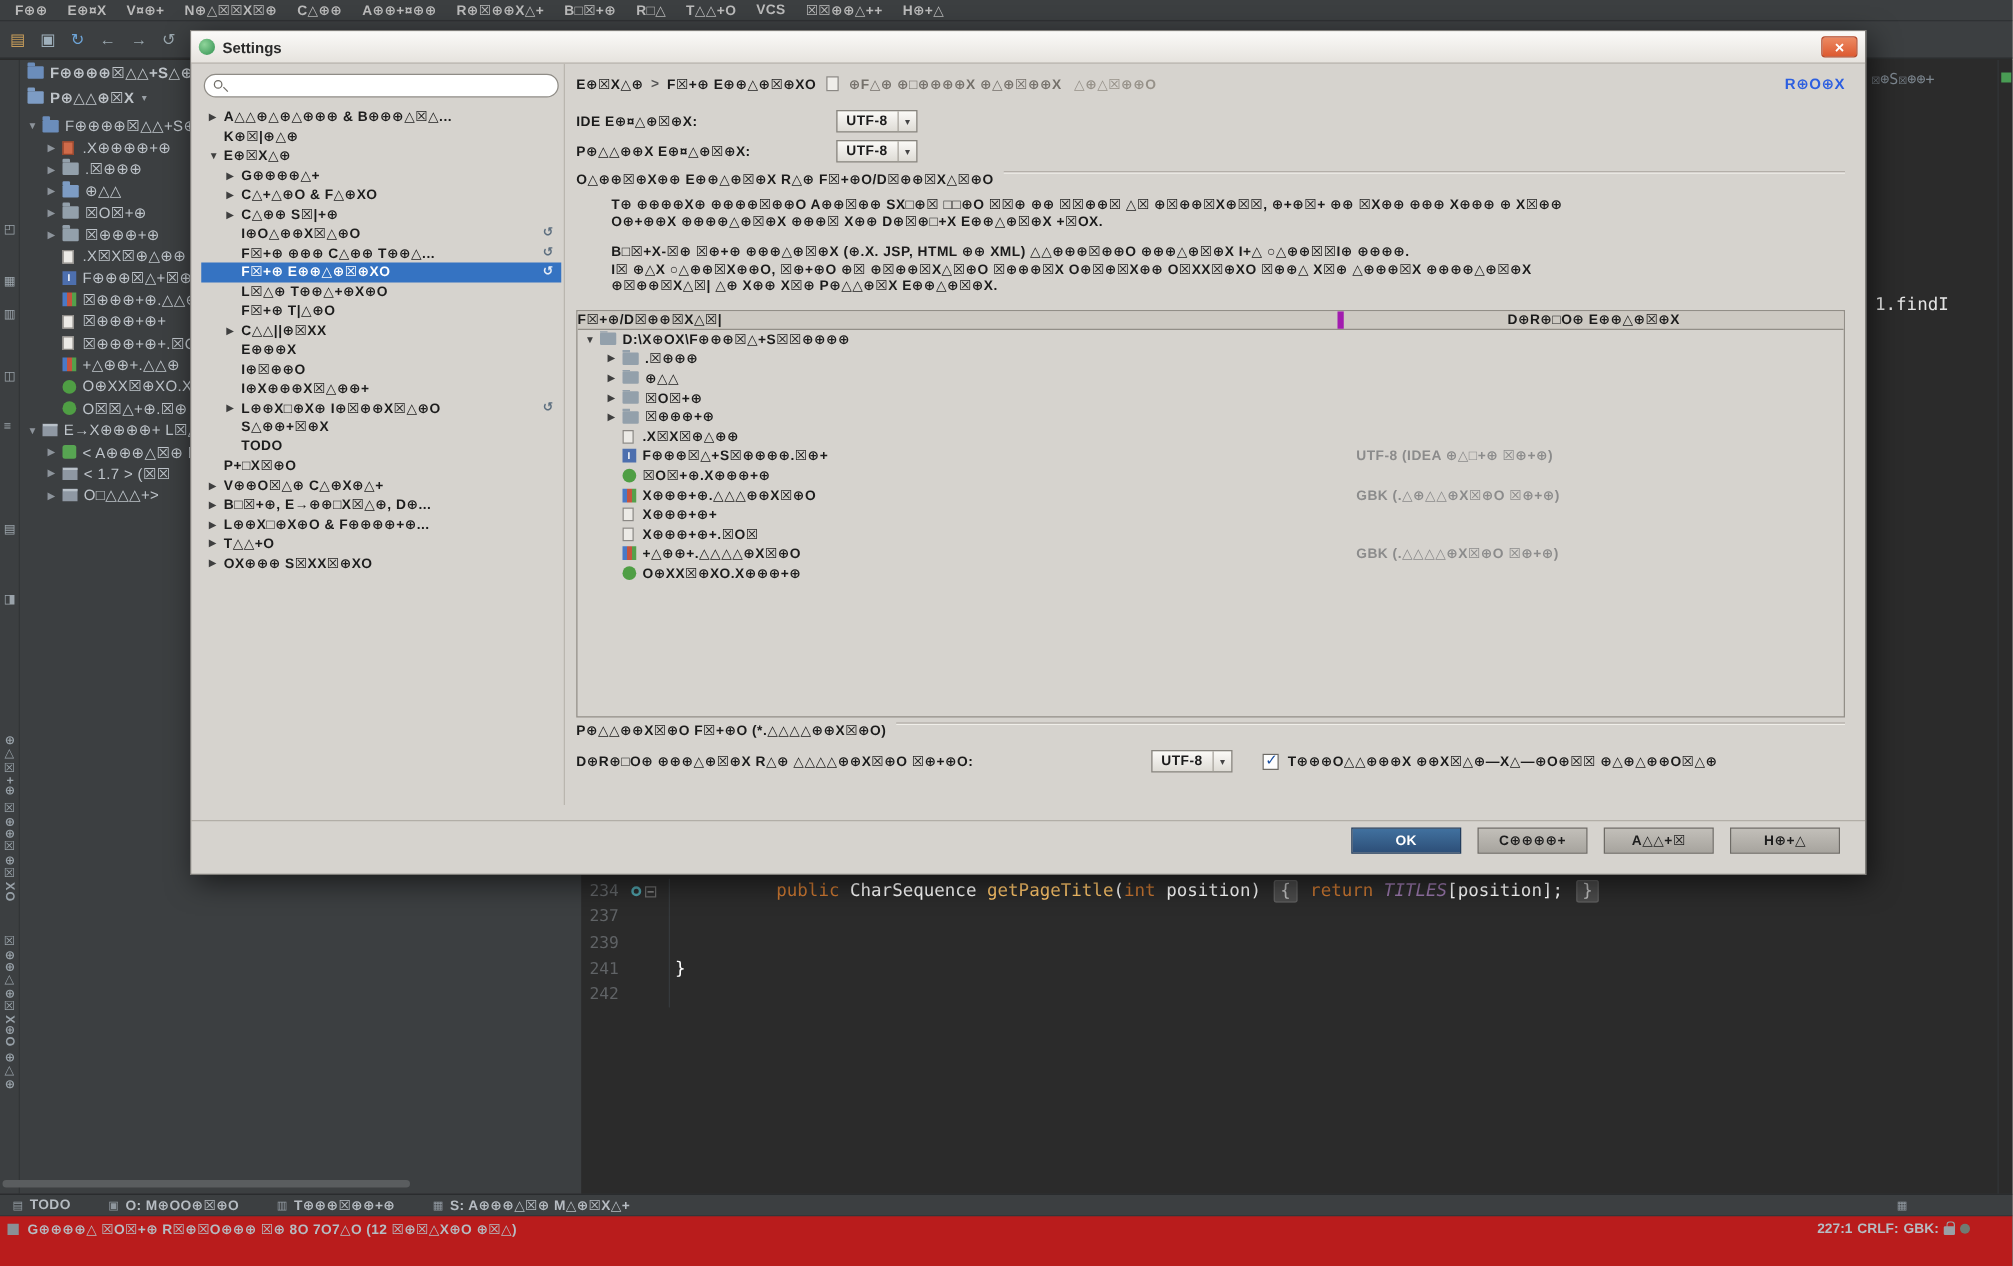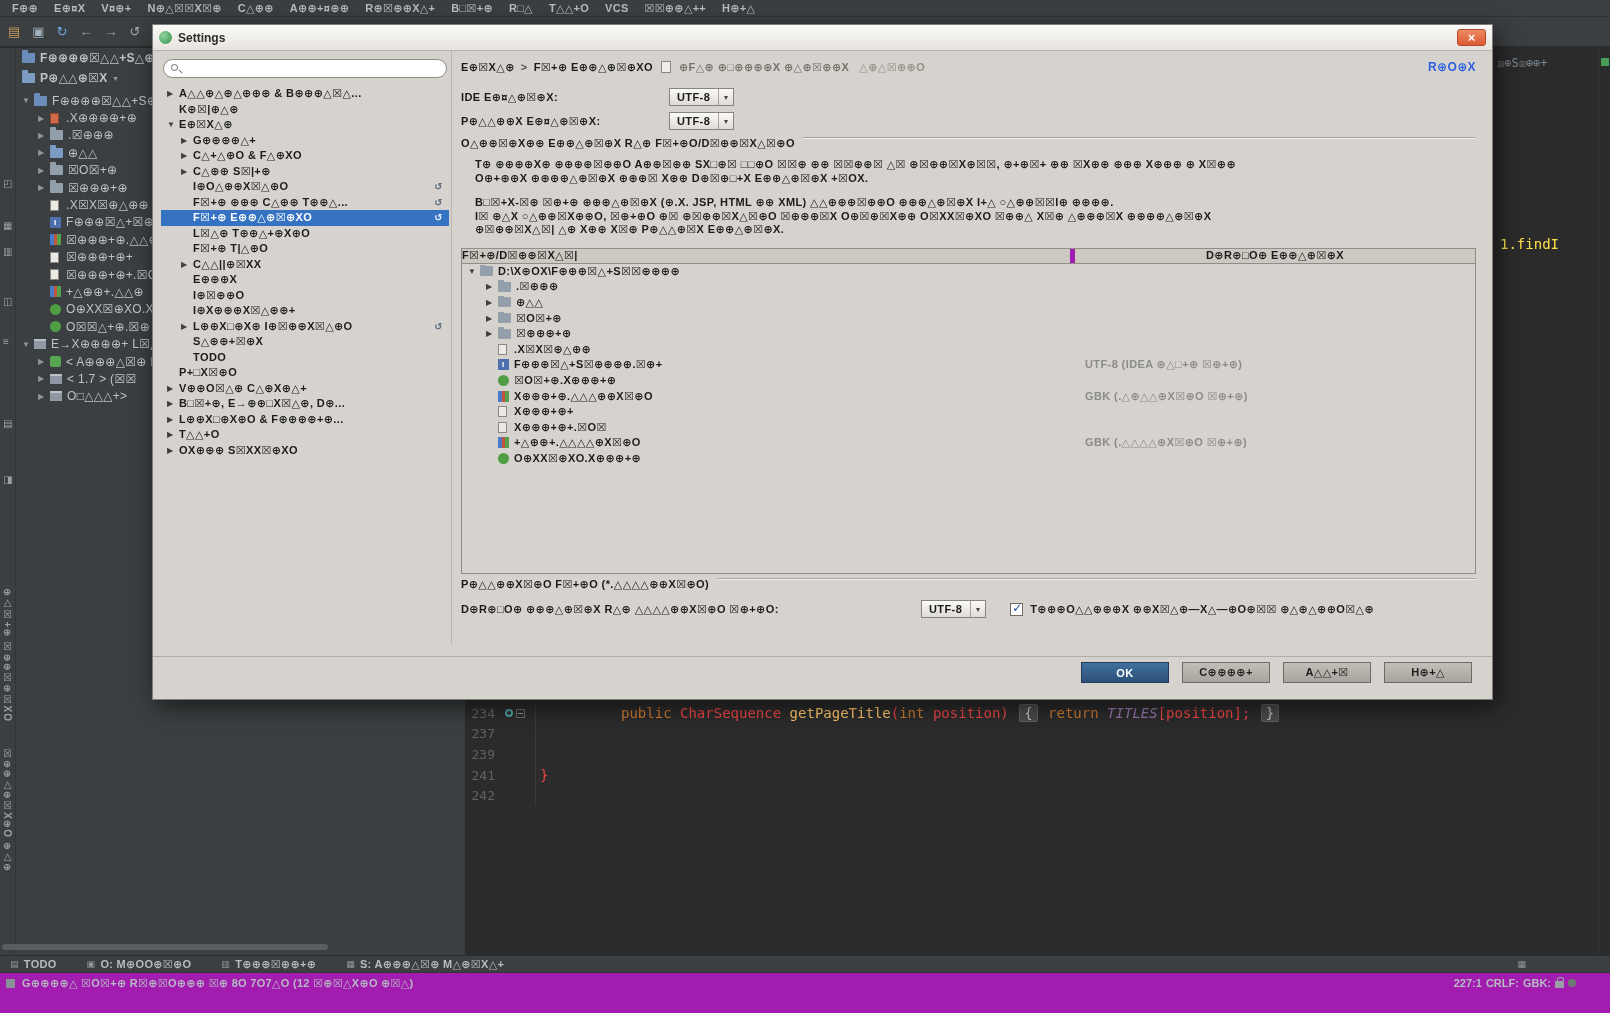--- a/index.html
+++ b/index.html
@@ -34,41 +34,41 @@
   .ic-file-red{width:9px;height:11px;background:#cf6b4a;border:1px solid #94452c;margin-right:7px}
   .ic-idea{width:11px;height:11px;background:#4d6fae}
   .ic-idea::after{content:"I";position:absolute;left:4px;top:0;line-height:11px;color:#fff;font-size:8px;font-weight:700}
   .ic-gradle{width:11px;height:11px;border-radius:50%;background:#4f9e44}
   .ic-chart{width:11px;height:11px;background:linear-gradient(90deg,#4a79c6 0 33%,#c5543f 33% 66%,#55a04b 66% 100%)}
   .ic-lib{width:12px;height:10px;background:#8f98a3;box-shadow:inset 0 2px 0 #b9c1c9}
   .ic-android{width:11px;height:11px;background:#57a552;border-radius:2px}
   
   .editor{position:absolute;left:465px;top:48px;width:1145px;height:907px;background:#2b2b2b;z-index:0}
   .ed-frag-top{position:absolute;left:1032px;top:8px;font-family:"DejaVu Sans Mono",monospace;font-size:12px;color:#7d8790;white-space:nowrap}
-  .ed-frag-mid{position:absolute;left:1035px;top:188px;font-family:"DejaVu Sans Mono",monospace;font-size:14px;color:#fde047;white-space:nowrap}
+  .ed-frag-mid{position:absolute;left:1035px;top:188px;font-family:"DejaVu Sans Mono",monospace;font-size:14px;color:#e5e5e5;white-space:nowrap}
   .ed-lines{position:absolute;left:0;top:655px;right:14px}
   .ed-lines::before{content:"";position:absolute;left:70px;top:0;bottom:0;width:1px;background:#363a3d}
   .ed-row{display:flex;align-items:center;height:20.6px;white-space:pre}
   .ed-row .ln{width:36px;padding-right:6px;text-align:right;font-family:"DejaVu Sans Mono",monospace;font-size:13px;color:#606366;flex:none}
   .ed-row .gut{width:30px;flex:none;display:flex;align-items:center;gap:3px;padding-left:4px}
   .g-circle{width:8px;height:8px;border:2px solid #4e9fa8;border-radius:50%;display:none}
   .g-fold{width:9px;height:9px;border:1px solid #6a6a6a;background:#2b2b2b;position:relative;display:none}
   .g-fold::after{content:"";position:absolute;left:1px;right:1px;top:3px;height:1px;background:#9a9a9a}
   .ed-row.g-override .g-circle,.ed-row.g-override .g-fold,.ed-row.g-fold .g-fold{display:inline-block}
   .ed-row .code{font-family:"DejaVu Sans Mono",monospace;font-size:14px;color:#a9b7c6}
-  .tk-k{color:#cc7832}.tk-p{color:#ef4444}.tk-m{color:#ffc66b}.tk-f{color:#9876aa;font-style:italic}
+  .tk-k{color:#cc7832}.tk-p{color:#ffffff}.tk-m{color:#ffc66b}.tk-f{color:#9876aa;font-style:italic}
   .tk-fold{background:#4b4b4b;border:1px solid #5e5e5e;border-radius:2px;padding:0 4px;margin:0 2px;color:#c0c0c0}
   .ed-stripe{position:absolute;right:0;top:0;width:12px;height:100%;border-left:1px solid #333639}
   .mark-ok{position:absolute;left:2px;top:10px;width:8px;height:8px;background:#499c54;display:block}
   
   .wtabs{position:absolute;left:0;top:955px;width:100%;height:17px;background:#3c3f41;border-top:1px solid #2a2c2e;display:flex;align-items:center;gap:30px;padding-left:10px;z-index:1}
   .wtab{display:flex;align-items:center;font-size:11px;font-weight:700;letter-spacing:.3px;color:#b6bcc2;white-space:nowrap}
   .wt-ic{font-size:9px;color:#8f979e;margin-right:5px}
   .wtab-ric{position:absolute;right:84px;font-size:9px;color:#8f979e}
-  .sbar{position:absolute;left:0;top:972px;width:100%;height:41px;background:#a21caf;border-top:1px solid #333639;z-index:1}
+  .sbar{position:absolute;left:0;top:972px;width:100%;height:41px;background:#b91c1c;border-top:1px solid #333639;z-index:1}
   .sb-ic{position:absolute;left:6px;top:6px;width:9px;height:9px;background:#8a9096}
   .sb-msg{position:absolute;left:22px;top:4px;font-size:11px;font-weight:700;letter-spacing:.3px;color:#b6bcc2;white-space:nowrap}
   .sb-right{position:absolute;right:34px;top:4px;display:flex;align-items:center;gap:4px;font-size:11px;font-weight:700;color:#b6bcc2}
   .lock{width:9px;height:7px;background:#9aa0a6;position:relative;border-radius:1px;margin-top:2px}
   .lock::before{content:"";position:absolute;top:-4px;left:1.5px;width:5px;height:4px;border:1px solid #9aa0a6;border-bottom:none;border-radius:3px 3px 0 0}
   .sb-sq{width:8px;height:8px;background:#6f7a72;border-radius:50%}
   
   .dialog{position:absolute;left:152px;top:24px;width:1341px;height:676px;background:#d6d3ce;border:1px solid #7f7d79;box-shadow:4px 6px 22px rgba(0,0,0,.6);z-index:5;color:#1b1b1b}
   .d-title{height:26px;background:linear-gradient(#fbfaf8,#e6e3de);border-bottom:1px solid #b9b5ae;display:flex;align-items:center;padding:0 6px}
   .d-ic{width:13px;height:13px;border-radius:50%;background:radial-gradient(circle at 35% 35%,#8fd49a,#2e8f4e);margin-right:6px;flex:none}
@@ -95,21 +95,21 @@
   .crumbs .note{color:#75716b}.crumbs .note2{color:#969189;margin-left:10px}
   .crumbs .reset{position:absolute;right:0;color:#2d5fe0;font-size:12px}
   .frow{position:absolute;left:0;right:0;height:20px;display:flex;align-items:center;font-size:11px;font-weight:700;letter-spacing:.4px}
   .flabel{width:208px}
   .combo{height:18px;display:inline-flex;align-items:center;border:1px solid #87847e;background:linear-gradient(#fbfaf7,#dedbd5);font-weight:700;font-size:11px;flex:none}
   .combo .cv{padding:0 8px 0 7px;min-width:42px}
   .combo .ca{width:15px;align-self:stretch;border-left:1px solid #a7a39c;font-size:8px;color:#444;display:flex;align-items:center;justify-content:center}
   .sec-title{display:flex;align-items:flex-start;font-size:11px;font-weight:700;letter-spacing:.4px;white-space:nowrap}
   .sec-title .rule{flex:1;margin-left:8px;border-top:1px solid #a9a49d;border-bottom:1px solid #f0eee9;height:2px}
   .group{position:absolute;left:0;right:0;top:78px}
-  .para{margin:8px 0 0 14px;font-size:11px;font-weight:700;letter-spacing:.4px;line-height:13.5px;white-space:nowrap;overflow:hidden}
+  .para{margin:8px 0 0 28px;font-size:11px;font-weight:700;letter-spacing:.4px;line-height:13.5px;white-space:nowrap;overflow:hidden}
   .para.p2{margin-top:11px}
   .ftable{margin-top:11px;height:326px;border:1px solid #928e87;background:#d6d3ce;overflow:hidden}
   .ft-head{height:15px;display:flex;background:#cdc9c2;border-bottom:1px solid #928e87;font-size:11px;font-weight:700;letter-spacing:.4px}
   .ft-head .c1{width:613px;border-right:5px solid #a21caf;text-align:left}
   .ft-head .c2{flex:1;text-align:center}
   .ft-row{display:flex;align-items:center;height:15.6px;font-size:11px;font-weight:700;letter-spacing:.4px;white-space:nowrap}
   .ft-row .cell1{width:613px;display:flex;align-items:center;padding-left:6px;overflow:hidden}
   .ft-row.ind1 .cell1{padding-left:24px}
   .ft-row .arrow{width:12px;font-size:8px;color:#3f3f3f;flex:none}
   .ft-row .cell2{flex:1;padding-left:10px;color:#8b8b8b;overflow:hidden}

